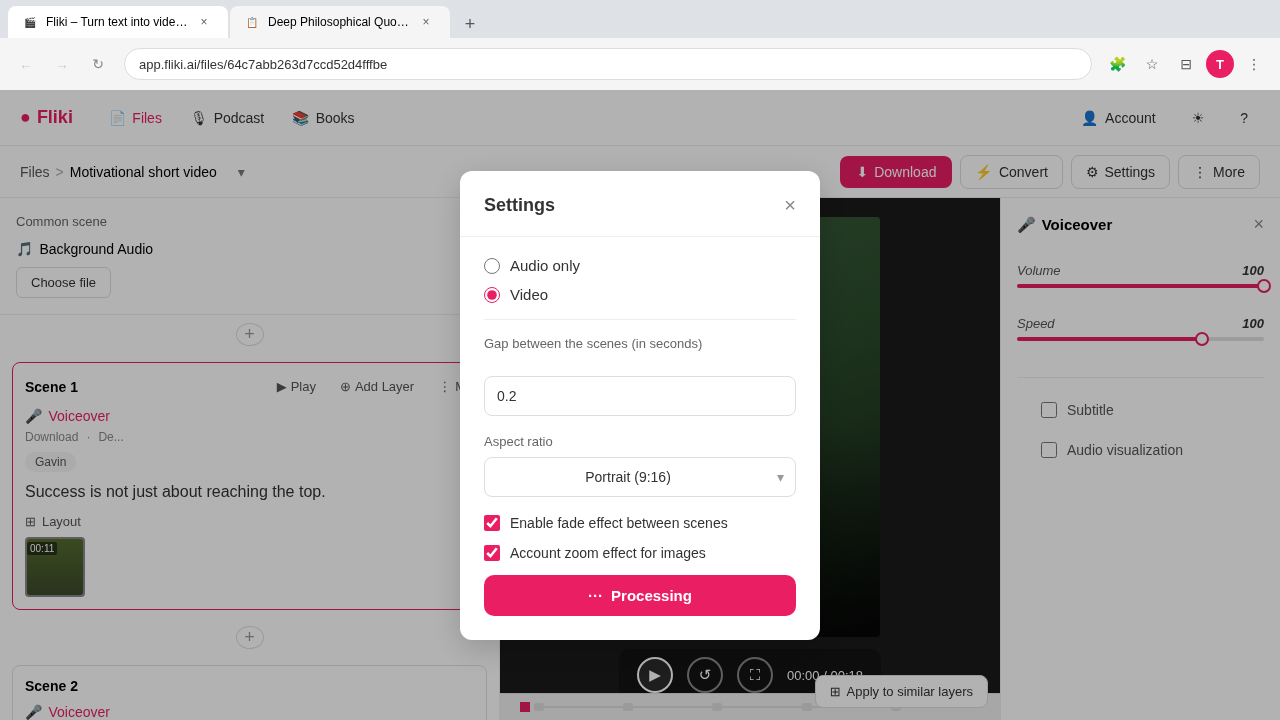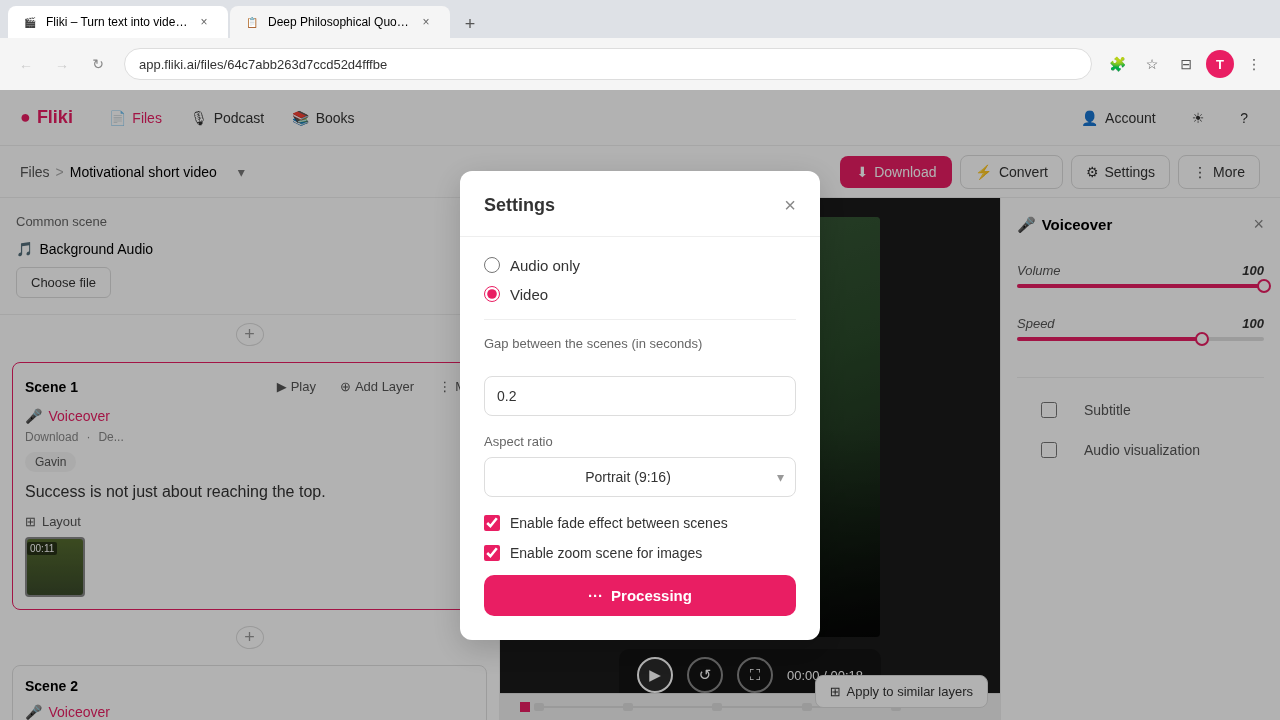--- a/index.html
+++ b/index.html
@@ -84,31 +84,31 @@
     .right-panel { width: 280px; border-left: 1px solid #eee; padding: 16px; display: flex; flex-direction: column; gap: 16px; }
     .voiceover-header { display: flex; align-items: center; justify-content: space-between; margin-bottom: 12px; }
     .voiceover-title { display: flex; align-items: center; gap: 6px; font-size: 15px; font-weight: 600; }
     .voiceover-close { cursor: pointer; color: #888; font-size: 18px; }
     .setting-row { margin-bottom: 12px; font-style: italic; }
     .setting-label { display: flex; justify-content: space-between; font-size: 13px; color: #555; margin-bottom: 6px; }
     .setting-value { font-weight: 600; color: #333; }
     .slider-track { height: 4px; background: #e0e0e0; border-radius: 2px; position: relative; }
     .slider-fill { height: 100%; background: #e91e63; border-radius: 2px; position: absolute; top: 0; left: 0; }
     .slider-thumb { width: 14px; height: 14px; background: #fff; border: 2px solid #e91e63; border-radius: 50%; position: absolute; top: -5px; cursor: pointer; }
-    .checkbox-row { display: flex; align-items: center; gap: 27px; margin-bottom: 8px; padding-left: 24px; }
+    .checkbox-row { display: flex; align-items: center; gap: 10px; margin-bottom: 8px; padding-left: 24px; }
     .checkbox-label { font-size: 14px; color: #555; }
 
     
     .modal-overlay { position: fixed; top: 90px; left: 0; right: 0; bottom: 0; background: rgba(0,0,0,0.3); display: flex; align-items: center; justify-content: center; z-index: 100; }
     .modal { background: #fff; border-radius: 12px; width: 360px; padding: 24px; box-shadow: 0 8px 32px rgba(0,0,0,0.18); position: relative; }
     .modal-header { display: flex; align-items: center; justify-content: space-between; margin-bottom: 20px; }
     .modal-title { font-size: 18px; font-weight: 600; color: #333; }
     .modal-close { cursor: pointer; color: #888; font-size: 20px; line-height: 1; }
     .modal-divider { height: 1px; background: #eee; margin: 0 -24px 20px; }
-    .radio-row { display: flex; align-items: flex-start; gap: 10px; margin-bottom: 12px; }
+    .radio-row { display: flex; align-items: flex-end; gap: 10px; margin-bottom: 12px; }
     .radio-input { width: 16px; height: 16px; accent-color: #e91e63; cursor: pointer; }
     .radio-label { font-size: 15px; color: #333; }
     .form-group { margin-bottom: 18px; }
     .form-label { font-size: 13px; color: #666; margin-bottom: 8px; display: block; }
     .form-input { width: 100%; height: 40px; border: 1px solid #ddd; border-radius: 8px; padding: 0 12px; font-size: 14px; color: #333; outline: none; margin-top: 17px; }
     .select-wrapper { position: relative; }
     .form-select { width: 100%; height: 40px; border: 1px solid #ddd; border-radius: 8px; padding: 0 36px 0 12px; font-size: 14px; color: #333; appearance: none; background: #fff; cursor: pointer; outline: none; text-align: center; }
     .select-chevron { position: absolute; right: 12px; top: 50%; transform: translateY(-50%); color: #999; pointer-events: none; }
     .checkbox-modal-row { display: flex; align-items: center; gap: 10px; margin-bottom: 14px; }
     .checkbox-modal { width: 16px; height: 16px; accent-color: #e91e63; cursor: pointer; }
@@ -419,21 +419,21 @@
       </div>
     </div>
 
     <div class="checkbox-modal-row">
       <input type="checkbox" class="checkbox-modal" checked="" style="">
       <label class="checkbox-modal-label">Enable fade effect between scenes</label>
     </div>
 
     <div class="checkbox-modal-row">
       <input type="checkbox" class="checkbox-modal" checked="" style="">
-      <label class="checkbox-modal-label">Enable zoom scene for images</label>
+      <label class="checkbox-modal-label">Account zoom effect for images</label>
     </div>
 
     <button class="btn-processing">
       <span>···</span>
       <span>Processing</span>
     </button>
   </div>
 </div>
 
 </body></html>

